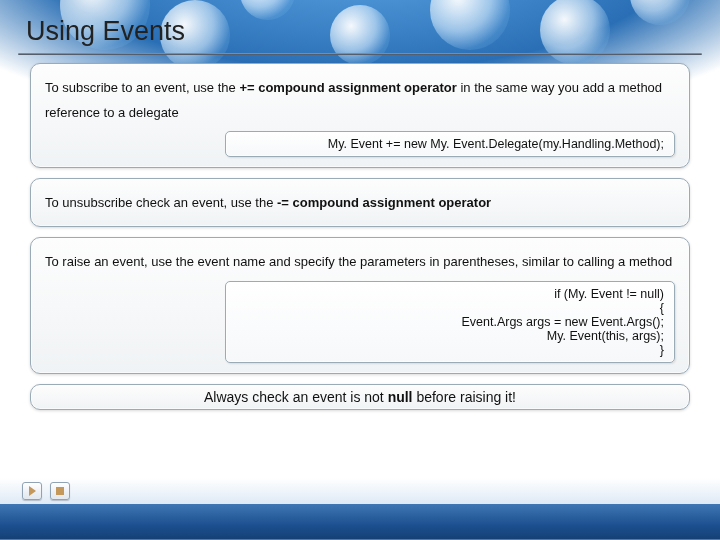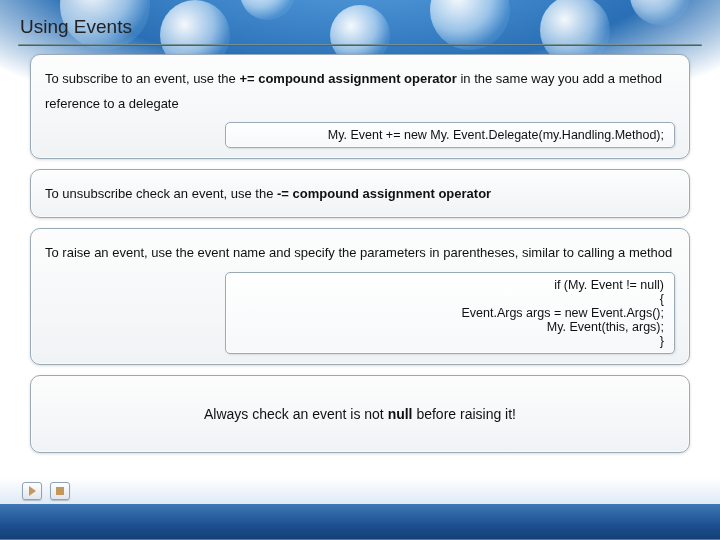--- a/index.html
+++ b/index.html
@@ -19,22 +19,22 @@
   .b2{width:70px;height:70px;left:160px;top:30px}
   .b3{width:55px;height:55px;left:240px;top:-5px}
   .b4{width:60px;height:60px;left:330px;top:35px}
   .b5{width:80px;height:80px;left:430px;top:0}
   .b6{width:70px;height:70px;left:540px;top:25px}
   .b7{width:60px;height:60px;left:630px;top:-5px}
 
   .title {
     position: relative;
     z-index: 2;
-    padding: 16px 0 6px 20px;
-    font-size: 19px;
+    padding: 16px 0 6px 26px;
+    font-size: 27px;
     font-weight: normal;
     color: #222;
   }
   .title-underline {
     position: relative;
     z-index: 2;
     margin: 0 18px 0 18px;
     height: 2px;
     background: linear-gradient(#8aa, #445);
     border-radius: 1px;
@@ -69,21 +69,21 @@
     font-family: Verdana, Arial, sans-serif;
     color: #111;
     white-space: pre;
     box-shadow: inset 0 0 0 1px rgba(255,255,255,.7), 1px 1px 2px rgba(0,0,0,.1);
     text-align: right;
   }
   .note-panel {
     background: linear-gradient(#fdfdfd, #f0f3f5);
     border: 1px solid #9aaab6;
     border-radius: 10px;
-    padding: 30px 14px;
+    padding: 4px 14px;
     text-align: center;
     font-size: 14px;
     color: #111;
     box-shadow: 0 1px 3px rgba(0,0,0,.15), inset 0 0 0 1px rgba(255,255,255,.6);
   }
   .footer-bar {
     position: absolute;
     left: 0; right: 0; bottom: 0;
     height: 36px;
     background: linear-gradient(#3f77b4, #1c4f8f 60%, #153f74);

